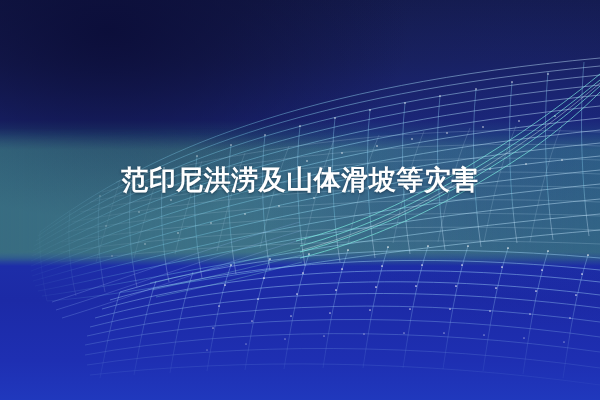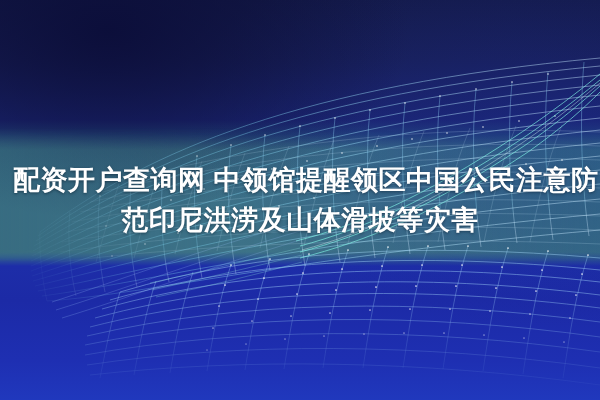--- a/index.html
+++ b/index.html
@@ -342,17 +342,16 @@
         <path d="M 424,131 C 409,168 401,205 393,243"></path>
         <path d="M 470,128 C 454,166 446,204 438,242"></path>
         <path d="M 516,126 C 500,165 492,203 484,242"></path>
         <path d="M 562,125 C 546,164 538,203 530,242"></path>
       </g>
     </g>
 
   </svg>
 
   <div class="headline">
-    <span class="line line1">配资开户查询网 中领馆提醒领区中国公民注意防</span>
     <span class="line line2">范印尼洪涝及山体滑坡等灾害</span>
   </div>
 
 </div>
 
 </body></html>

